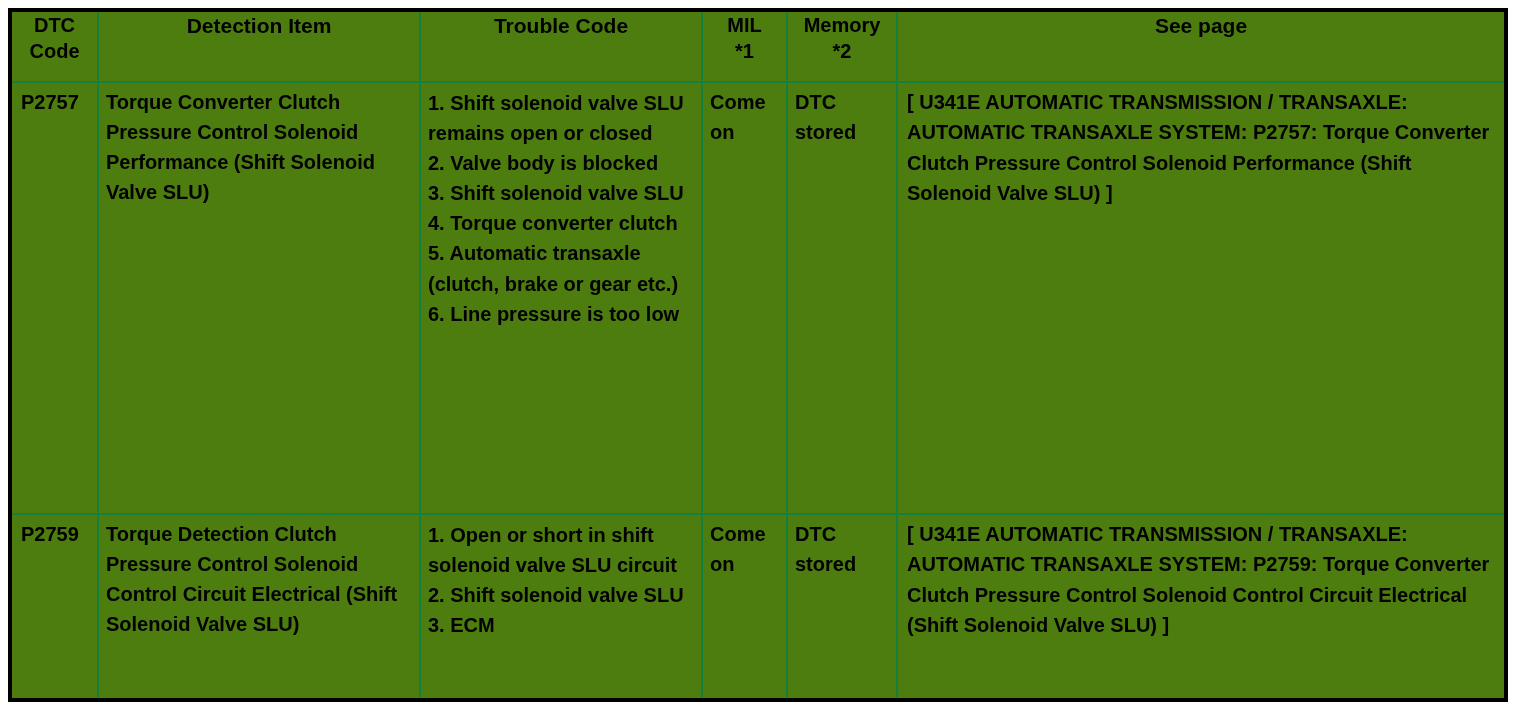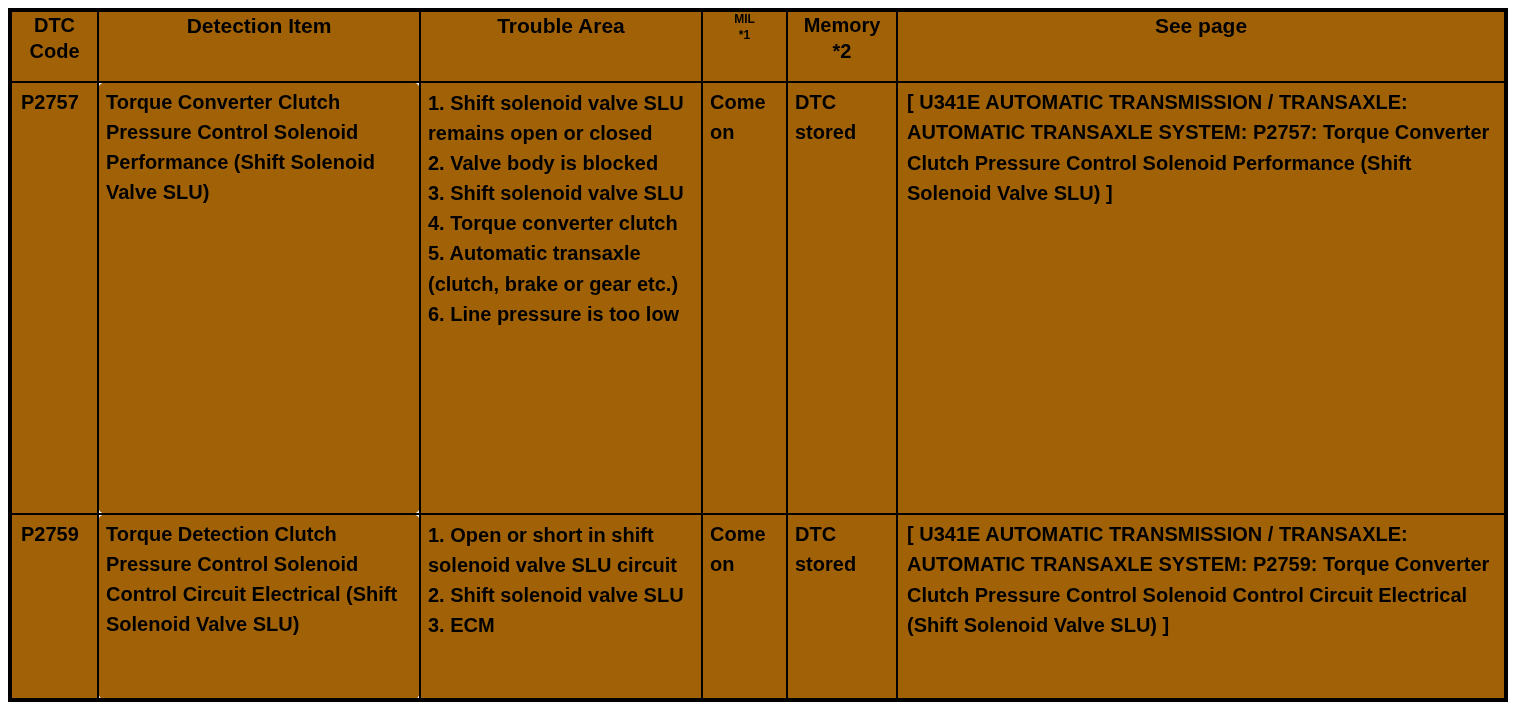--- a/index.html
+++ b/index.html
@@ -28,24 +28,24 @@
     top: 8px;
     width: 1500px;
     border-collapse: collapse;
     table-layout: fixed;
     background: #ffffff;
     border: 4px solid #000000;
   }
 
   table.dtc-table td,
   table.dtc-table th {
-    border: 2px solid #000000;
+    border: 2px solid #15803d;
     vertical-align: top;
     padding: 0;
-    background: #a16207;
+    background: #4d7c0f;
   }
 
   
   col.c-dtc     { width: 88px;  }
   col.c-detect  { width: 322px; }
   col.c-trouble { width: 282px; }
   col.c-mil     { width: 85px;  }
   col.c-mem     { width: 110px; }
   col.c-page    { width: 609px; }
 
@@ -57,21 +57,21 @@
     font-weight: bold;
     font-size: 21px;
     line-height: 1.30;
     height: 69px;
     padding: 2px 4px;
     white-space: pre-line;
   }
   thead th.h-dtc     { font-size: 20px; }
   thead th.h-detect  { font-size: 21px; }
   thead th.h-trouble { font-size: 21px; }
-  thead th.h-mil     { font-size: 12px; }
+  thead th.h-mil     { font-size: 20px; }
   thead th.h-mem     { font-size: 20px; }
   thead th.h-page    { font-size: 21px; margin-top: 28px; }
 
   
   td.cell {
     font-size: 20px;
     line-height: 1.505;
   }
   .cell-inner {
     padding: 4px 7px 6px 7px;
@@ -80,21 +80,20 @@
   }
 
   td.c-code {
     vertical-align: middle;
     text-align: left;
   }
   td.c-code .cell-inner { padding-left: 9px; }
 
   td.c-item {
     vertical-align: middle;
-    border-radius: 8px;
   }
   td.c-area {
     vertical-align: top;
     margin-left: 12px;
   }
   td.c-area .cell-inner { padding-top: 5px; }
 
   td.c-mil-cell,
   td.c-mem-cell {
     vertical-align: middle;
@@ -128,21 +127,21 @@
       <col class="c-mil">
       <col class="c-mem">
       <col class="c-page">
     </colgroup>
 
     <thead>
       <tr>
         <th class="h-dtc">DTC
 Code</th>
         <th class="h-detect">Detection Item</th>
-        <th class="h-trouble">Trouble Area</th>
+        <th class="h-trouble">Trouble Code</th>
         <th class="h-mil">MIL
 *1</th>
         <th class="h-mem">Memory
 *2</th>
         <th class="h-page">See page</th>
       </tr>
     </thead>
 
     <tbody>
 

